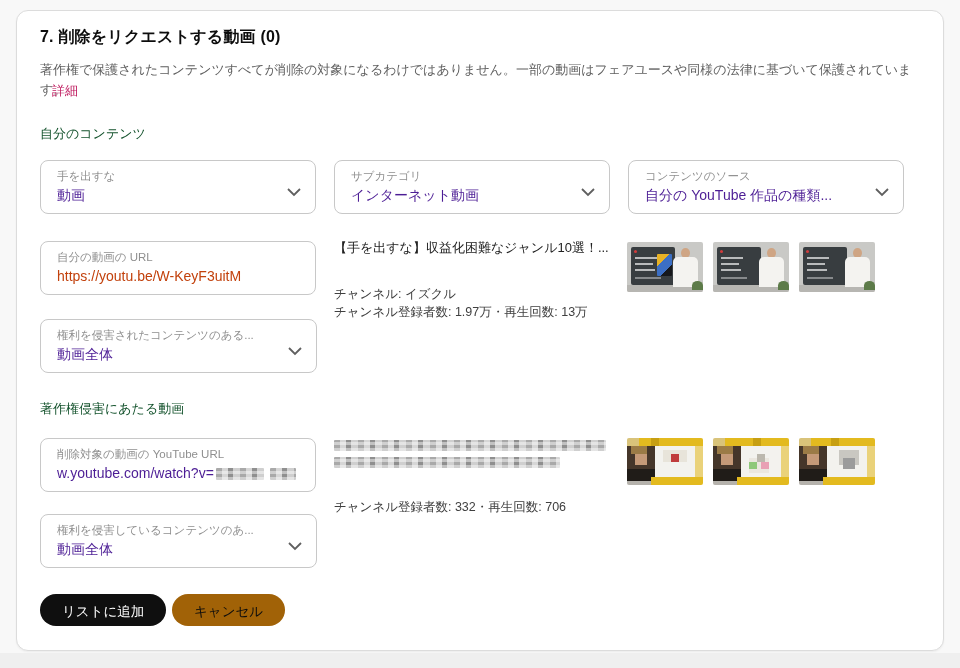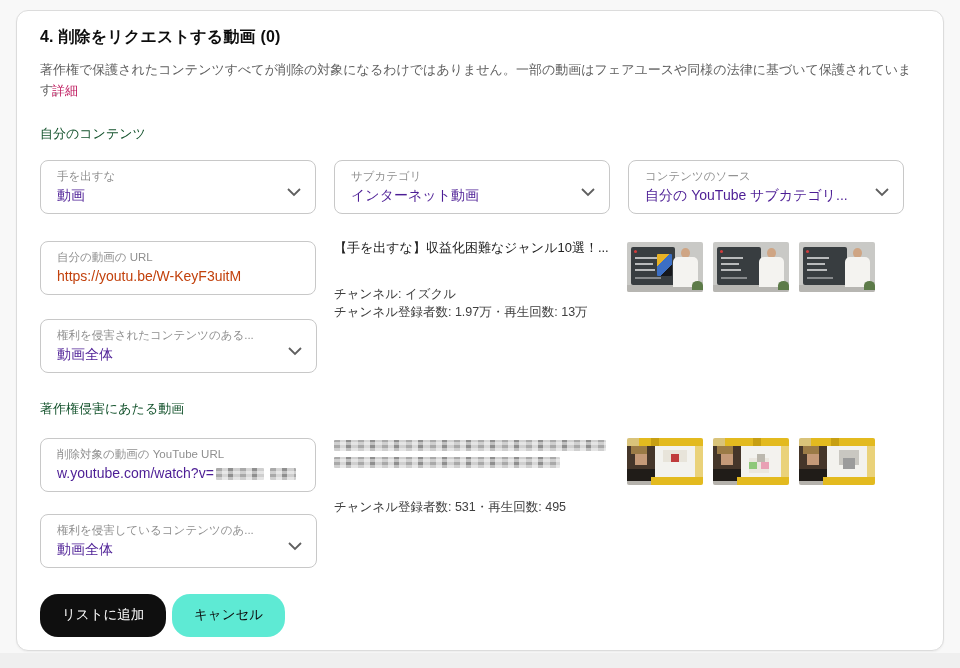--- a/index.html
+++ b/index.html
@@ -60,34 +60,34 @@
     background:
       repeating-linear-gradient(0deg,rgba(255,255,255,.45) 0 3px,rgba(0,0,0,0) 3px 6px),
       repeating-linear-gradient(90deg,#a9a9a9 0 6px,#d6d6d6 6px 12px,#8f8f8f 12px 17px,#cfcfcf 17px 24px);
   }
   .pix-line{position:absolute;height:11px;border-radius:1px;}
   .pix-inline{display:inline-block;height:12px;vertical-align:-2px;border-radius:1px;}
   .bthumb{position:absolute;width:76px;height:47px;border-radius:2px;overflow:hidden;}
   .bthumb svg{display:block;width:100%;height:100%;}
   
   .btn{
-    position:absolute;top:594px;height:43px;border:0;border-radius:18px;
-    font-size:13.5px;font-family:Liberation Mono, monospace;
+    position:absolute;top:594px;height:32px;border:0;border-radius:18px;
+    font-size:13.5px;font-family:Liberation Sans, sans-serif;
     cursor:pointer;padding:0 22px;line-height:36px;
   }
   .btn-primary{left:40px;background:#0f0f0f;color:#ffffff;}
-  .btn-cancel{left:172px;background:#5eead4;color:#0d0d0d;}
+  .btn-cancel{left:172px;background:#a16207;color:#0d0d0d;}
 </style>
 </head>
 <body>
 
 <div class="card"></div>
 <div class="bottom-strip"></div>
 
-<div class="abs heading">4. 削除をリクエストする動画 (0)</div>
+<div class="abs heading">7. 削除をリクエストする動画 (0)</div>
 <div class="abs desc">著作権で保護されたコンテンツすべてが削除の対象になるわけではありません。一部の動画はフェアユースや同様の法律に基づいて保護されています。</div>
 <a class="abs link" href="#">詳細</a>
 
 <div class="abs section-label" style="left:40px;top:125px;">自分のコンテンツ</div>
 
 <div class="field" style="left:40px;top:160px;width:276px;">
   <span class="flabel">手を出すな</span>
   <span class="fvalue">動画</span>
   <span class="chev"><svg viewBox="0 0 14 9">
         <path d="M1 1l6 6 6-6" fill="none" stroke="#5f5f5f" stroke-width="1.8"></path>
@@ -95,21 +95,21 @@
 </div>
 <div class="field" style="left:334px;top:160px;width:276px;">
   <span class="flabel">サブカテゴリ</span>
   <span class="fvalue">インターネット動画</span>
   <span class="chev"><svg viewBox="0 0 14 9">
         <path d="M1 1l6 6 6-6" fill="none" stroke="#5f5f5f" stroke-width="1.8"></path>
       </svg></span>
 </div>
 <div class="field" style="left:628px;top:160px;width:276px;">
   <span class="flabel">コンテンツのソース</span>
-  <span class="fvalue">自分の YouTube サブカテゴリ...</span>
+  <span class="fvalue">自分の YouTube 作品の種類...</span>
   <span class="chev"><svg viewBox="0 0 14 9">
         <path d="M1 1l6 6 6-6" fill="none" stroke="#5f5f5f" stroke-width="1.8"></path>
       </svg></span>
 </div>
 
 <div class="field" style="left:40px;top:241px;width:276px;cursor:text;">
   <span class="flabel">自分の動画の URL</span>
   <input type="text" readonly="" value="https://youtu.be/W-KeyF3uitM" style="">
 </div>
 <div class="abs vtitle" style="left:334px;top:239px;">【手を出すな】収益化困難なジャンル10選！...</div>
@@ -166,21 +166,21 @@
 </div>
 
 <div class="abs section-label" style="left:40px;top:400px;">著作権侵害にあたる動画</div>
 
 <div class="field" style="left:40px;top:438px;width:276px;cursor:text;">
   <span class="flabel">削除対象の動画の YouTube URL</span>
   <span class="fvalue" style="max-width:244px;"><span>w.youtube.com/watch?v=</span><span class="pix pix-inline" style="width:48px;margin-left:2px;"></span><span class="pix pix-inline" style="width:26px;margin-left:6px;"></span></span>
 </div>
 <div class="pix pix-line" style="left:334px;top:440px;width:272px;"></div>
 <div class="pix pix-line" style="left:334px;top:457px;width:226px;"></div>
-<div class="abs vline" style="left:334px;top:471px;">チャンネル登録者数: 531・再生回数: 495</div>
+<div class="abs vline" style="left:334px;top:471px;">チャンネル登録者数: 332・再生回数: 706</div>
 
 <div class="bthumb" style="left:627px;top:438px;">
   <svg viewBox="0 0 19 12" preserveAspectRatio="none" shape-rendering="crispEdges">
     <rect x="0" y="0" width="19" height="12" fill="#f3f2ee"></rect>
       <rect x="3" y="0" width="16" height="2" fill="#e3ba1f"></rect>
       <rect x="6" y="0" width="2" height="2" fill="#c79f12"></rect>
       <rect x="0" y="0" width="3" height="2" fill="#d9c37a"></rect>
       <rect x="0" y="2" width="7" height="6" fill="#45362a"></rect>
       <rect x="1" y="2" width="4" height="2" fill="#9b7b46"></rect>
       <rect x="2" y="4" width="3" height="3" fill="#c59a78"></rect>

